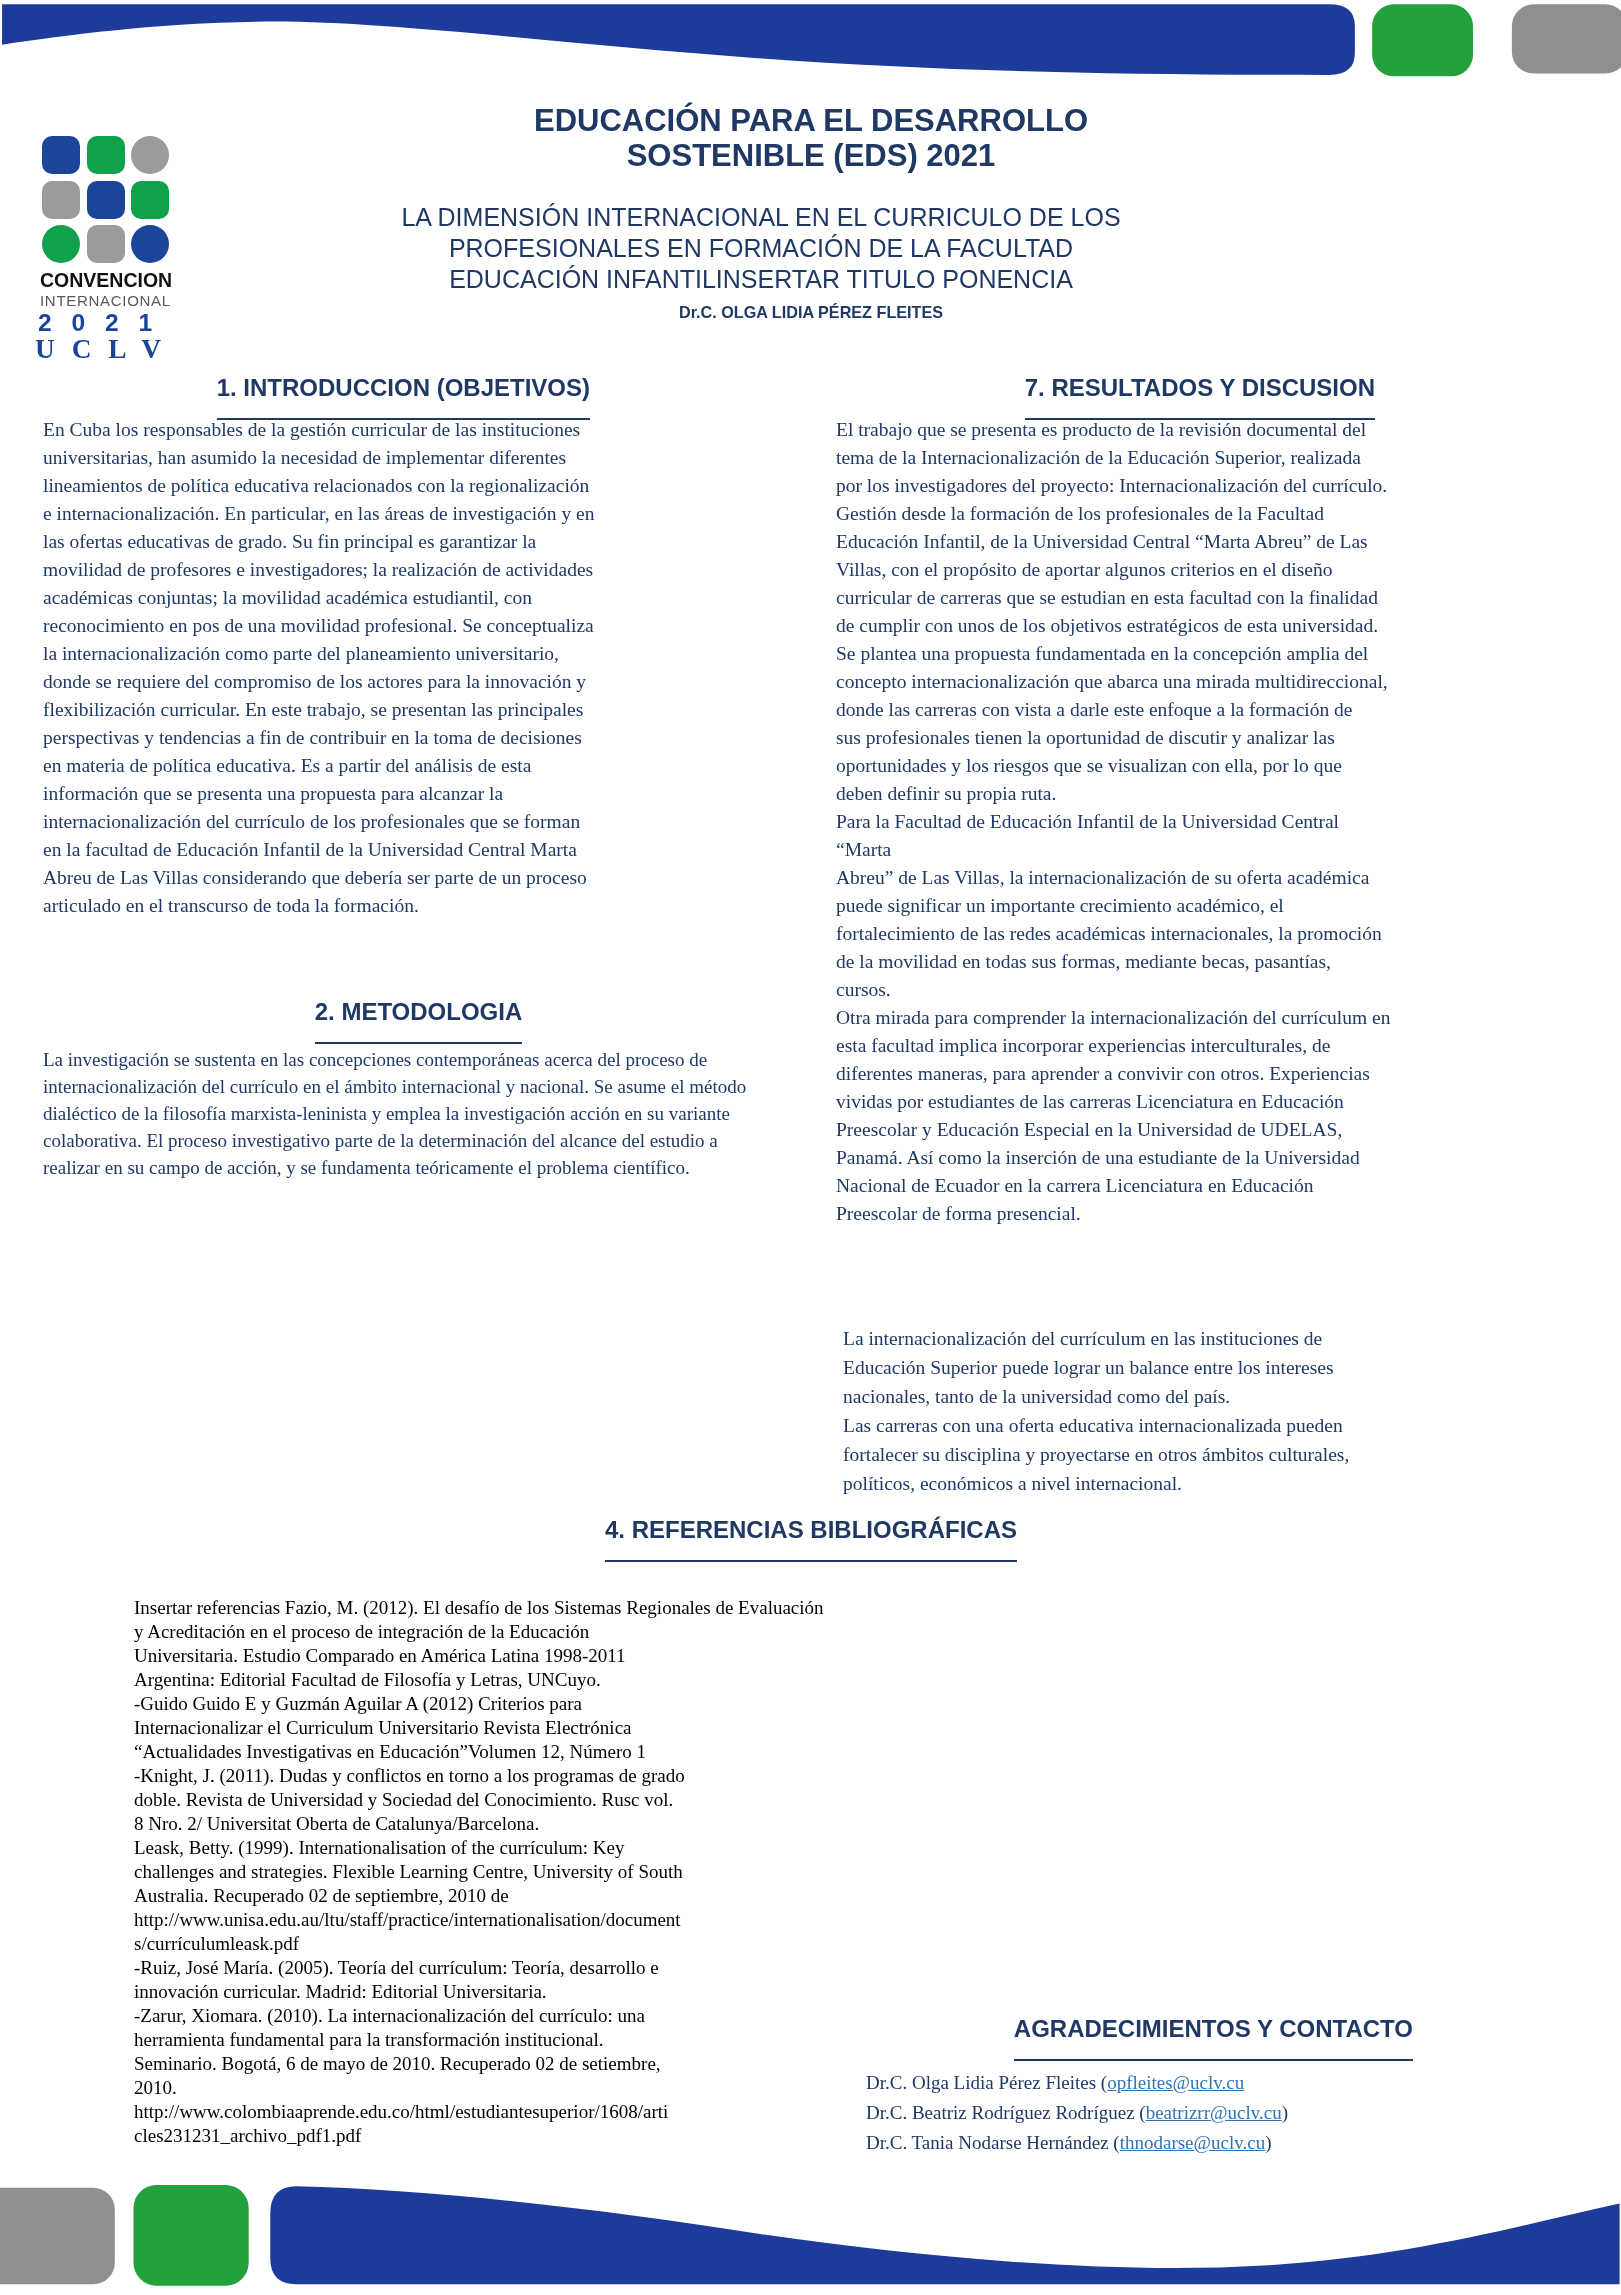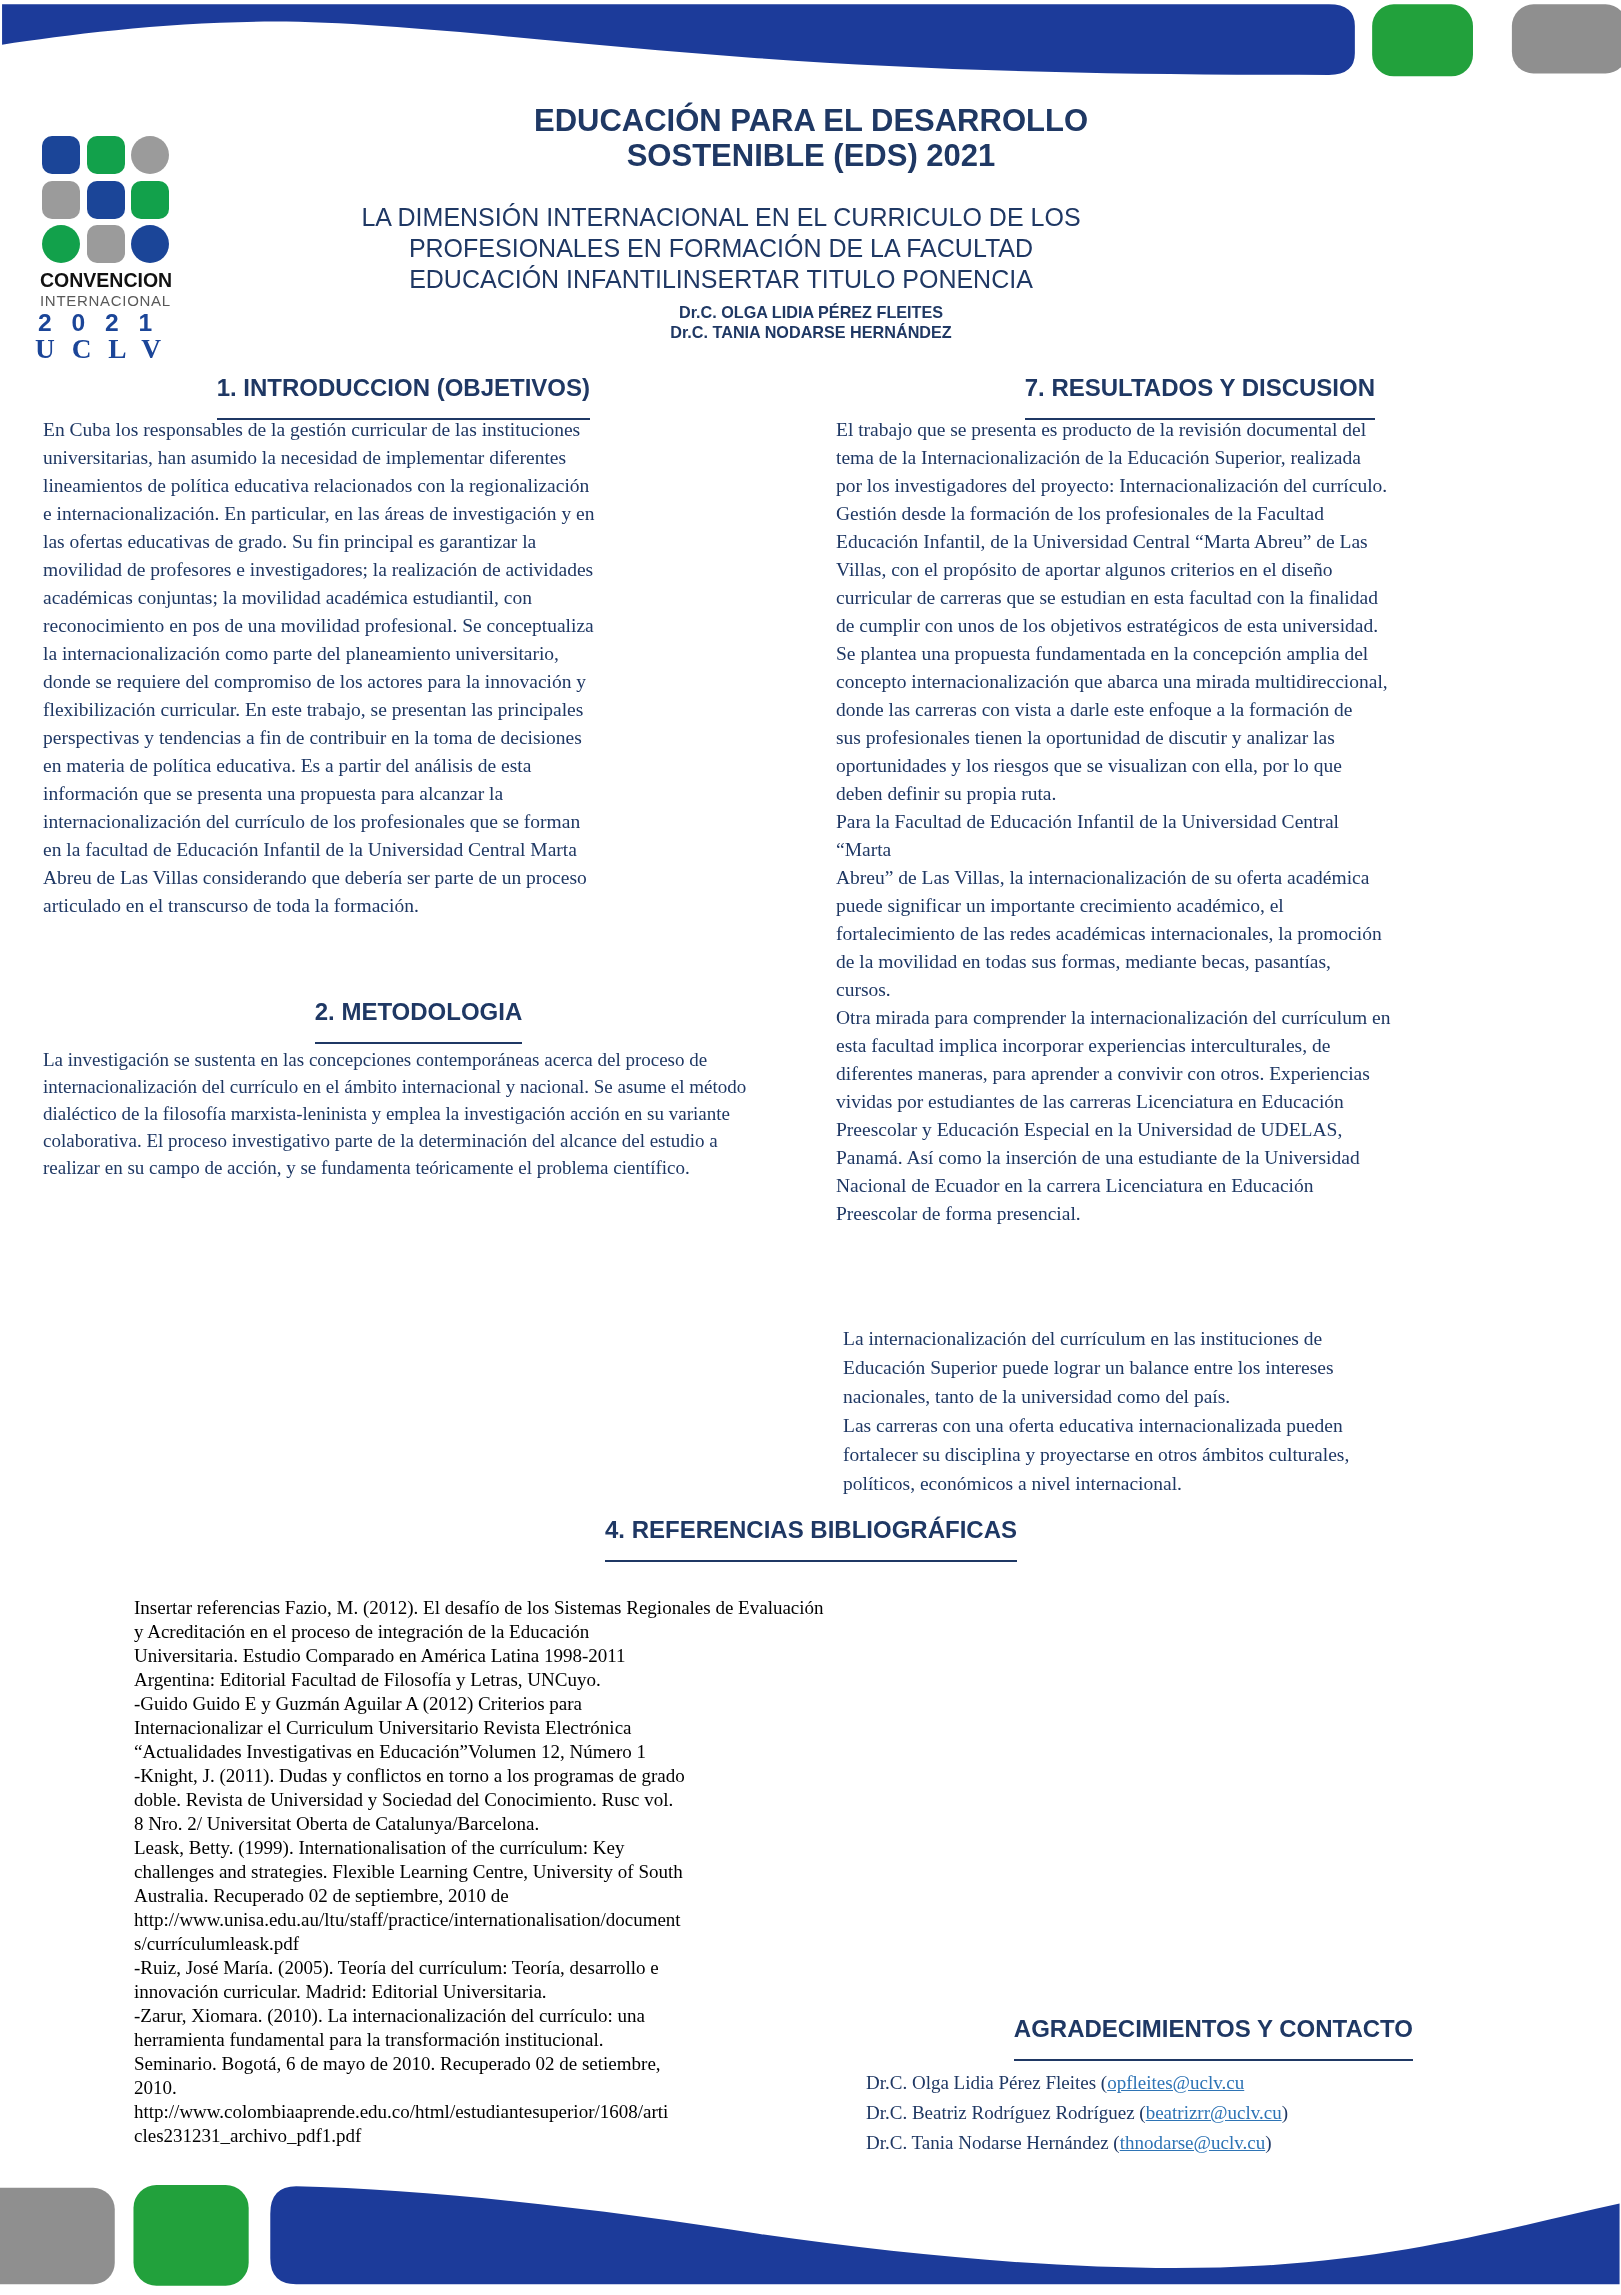--- a/index.html
+++ b/index.html
@@ -18,21 +18,21 @@
              color:#111111;letter-spacing:0px;}
   .logo-int{position:absolute;left:40px;top:292px;width:137px;font-size:15px;color:#595959;letter-spacing:0.7px;}
   .logo-year{position:absolute;left:38px;top:309px;width:144px;font-size:24.6px;color:#1b4598;
              letter-spacing:6.5px;font-weight:600;}
   .logo-uclv{position:absolute;left:35px;top:334px;width:152px;font-family:"Liberation Serif",serif;
              font-weight:bold;font-size:27.4px;color:#1b4598;letter-spacing:5px;}
   
   .title{position:absolute;left:0;top:103px;width:1622px;text-align:center;font-weight:bold;
          font-size:31px;line-height:35px;color:#1f3864;white-space:pre-line;}
   .subtitle{position:absolute;left:0;top:202px;width:1442px;text-align:center;font-size:25px;
-            line-height:31px;color:#1f3864;white-space:pre-line;font-weight:400;}
+            line-height:31px;color:#1f3864;white-space:pre-line;font-weight:400;padding-left:40px;}
   .authors{position:absolute;left:0;top:302px;width:1622px;text-align:center;font-size:16.2px;
            line-height:20px;color:#1f3864;font-weight:600;}
   
   .sec-h{position:absolute;font-weight:bold;font-size:24px;color:#1f3864;}
   .sec-h span{display:inline-block;border-bottom:2.2px solid #1f3864;padding-bottom:16px;}
   
   .para{position:absolute;font-family:"Liberation Serif",serif;color:#1f3864;white-space:pre-line;}
   .p-intro{left:43px;top:416px;width:563px;font-size:19.5px;line-height:28px;}
   .p-met{left:43px;top:1046px;width:762px;font-size:19px;line-height:27px;}
   .p-res{left:836px;top:416px;width:560px;font-size:19.5px;line-height:28px;}
@@ -74,21 +74,20 @@
     <div class="logo-uclv">U C L V</div>
   </div>
 
   <div class="title">EDUCACIÓN PARA EL DESARROLLO
 SOSTENIBLE (EDS) 2021</div>
   <div class="subtitle">LA DIMENSIÓN INTERNACIONAL EN EL CURRICULO DE LOS
 PROFESIONALES EN FORMACIÓN DE LA FACULTAD
 EDUCACIÓN INFANTILINSERTAR TITULO PONENCIA</div>
   <div class="authors">
     <div>Dr.C. OLGA LIDIA PÉREZ FLEITES</div>
-    <div>Dr.C. TANIA NODARSE HERNÁNDEZ</div>
   </div>
 
   <div class="sec-h" style="left:43px;top:374px;width:547px;text-align:right;">
     <span>1. INTRODUCCION (OBJETIVOS)</span>
   </div>
   <div class="para p-intro">En Cuba los responsables de la gestión curricular de las instituciones
 universitarias, han asumido la necesidad de implementar diferentes
 lineamientos de política educativa relacionados con la regionalización
 e internacionalización. En particular, en las áreas de investigación y en
 las ofertas educativas de grado. Su fin principal es garantizar la

